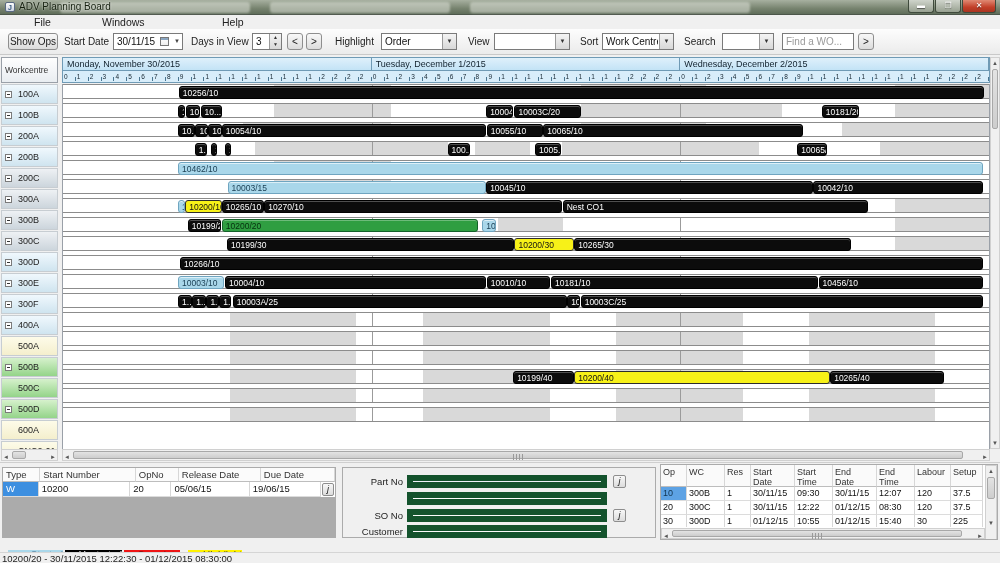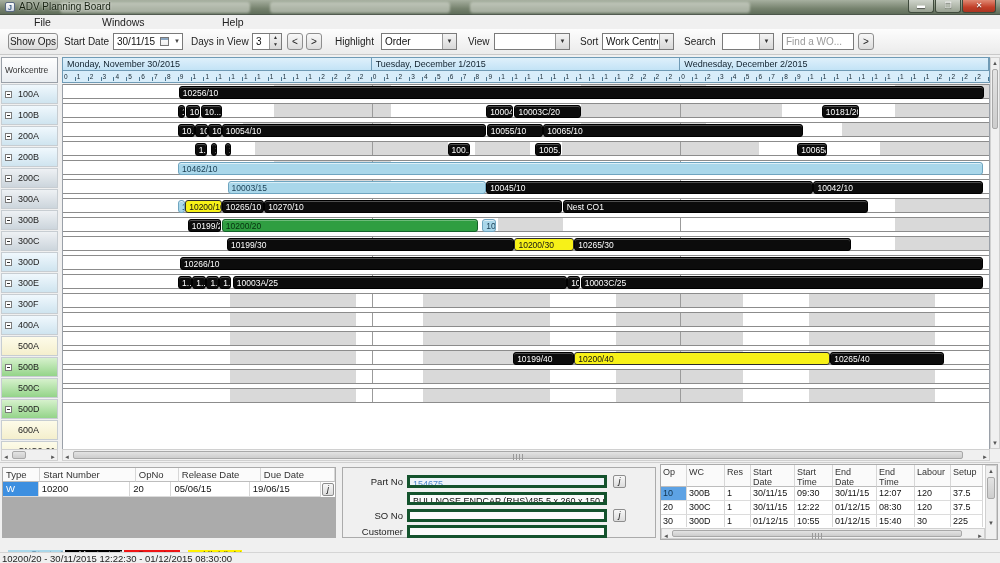--- a/index.html
+++ b/index.html
@@ -79,21 +79,21 @@
   .panel{position:absolute;border:1px solid #ababab;background:#fff;}
   .otable-head,.otable-row{display:flex;font-size:9.5px;}
   .ocell{border-right:1px solid #d7d7d7;padding:1px 3px;overflow:hidden;white-space:nowrap;}
   .otable-head .ocell{background:#fbfbfb;border-bottom:1px solid #bdbdbd;color:#333;}
   .otable-row .ocell{background:#fff;border-bottom:1px solid #dcdcdc;}
   .selcell{background:#3d8fe0 !important;color:#fff;}
   .graypad{position:absolute;left:0;right:0;bottom:0;background:#ababab;}
   .jbtn{width:13px;height:13px;border:1px solid #8e8e8e;border-radius:2px;background:linear-gradient(#f8f8f8,#dcdcdc);
      font-size:9px;font-style:italic;line-height:11px;text-align:center;color:#222;}
   .dp-label{position:absolute;font-size:9.5px;color:#222;text-align:right;width:58px;}
-  .dp-field{position:absolute;height:13px;border:3px solid #14532d;background:#fbfbfb;font-size:9px;
+  .dp-field{position:absolute;height:13px;border:6px solid #14532d;background:#fbfbfb;font-size:9px;
      line-height:12px;padding:0 3px;overflow:hidden;white-space:nowrap;}
   .ops-head,.ops-row{display:flex;font-size:9px;}
   .opscell{border-right:1px solid #d7d7d7;padding:0 2px;overflow:hidden;white-space:nowrap;}
   .ops-head .opscell{background:#fafafa;border-bottom:1px solid #bdbdbd;color:#333;line-height:10px;padding-top:2px;height:22px;}
   .ops-row .opscell{border-bottom:1px solid #dcdcdc;line-height:13px;height:14px;}
   .opssel{background:#5da2e4;color:#10334f;}
   
   .legend{position:absolute;left:0;top:540px;width:1000px;height:12px;}
   .leg{position:absolute;top:10px;height:14px;font-size:10px;line-height:11px;text-align:right;}
   .statusbar{position:absolute;left:0;top:552px;width:1000px;height:11px;border-top:1px solid #d5d5d5;
@@ -356,20 +356,29 @@
         <div class="bar unstarted" style="left: 55.2083%; width: 29.9306%;">10265/30</div>
       </div>
       <div class="grow">
         <div class="dayline" style="left: 33.3333%;"></div>
         <div class="dayline" style="left: 66.6667%;"></div>
         <div class="bar unstarted" style="left: 12.6389%; width: 86.6667%;">10266/10</div>
       </div>
       <div class="grow">
         <div class="dayline" style="left: 33.3333%;"></div>
         <div class="dayline" style="left: 66.6667%;"></div>
+        <div class="bar started" style="left: 12.4306%; width: 5%;">10003/10</div>
+        <div class="bar unstarted" style="left: 17.5%; width: 28.1944%;">10004/10</div>
+        <div class="bar unstarted" style="left: 45.7639%; width: 6.875%;">10010/10</div>
+        <div class="bar unstarted" style="left: 52.7083%; width: 28.8194%;">10181/10</div>
+        <div class="bar unstarted" style="left: 81.5972%; width: 17.7083%;">10456/10</div>
+      </div>
+      <div class="grow">
+        <div class="dayline" style="left: 33.3333%;"></div>
+        <div class="dayline" style="left: 66.6667%;"></div>
         <div class="bar unstarted" style="left: 12.4306%; width: 1.45833%;">1...</div>
         <div class="bar unstarted" style="left: 13.9583%; width: 1.45833%;">1...</div>
         <div class="bar unstarted" style="left: 15.4861%; width: 1.31944%;">1...</div>
         <div class="bar unstarted" style="left: 16.875%; width: 1.31944%;">1...</div>
         <div class="bar unstarted" style="left: 18.3333%; width: 36.0417%;">10003A/25</div>
         <div class="bar unstarted" style="left: 54.4444%; width: 1.38889%;">10003B/2</div>
         <div class="bar unstarted" style="left: 55.9028%; width: 43.4028%;">10003C/25</div>
       </div>
       <div class="grow">
         <div class="shade" style="left: 18.0556%; width: 13.6111%;"></div>

